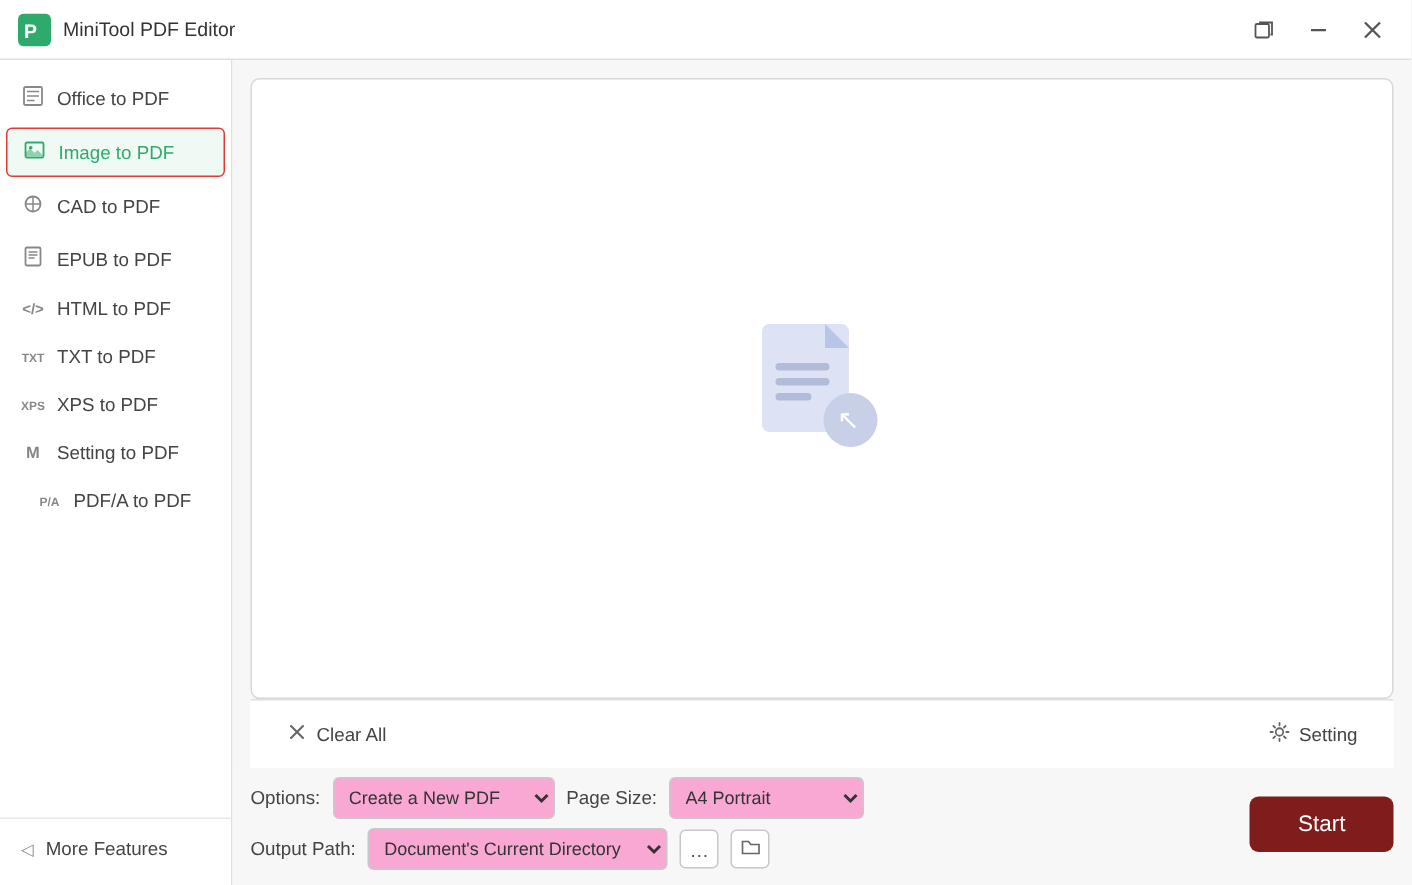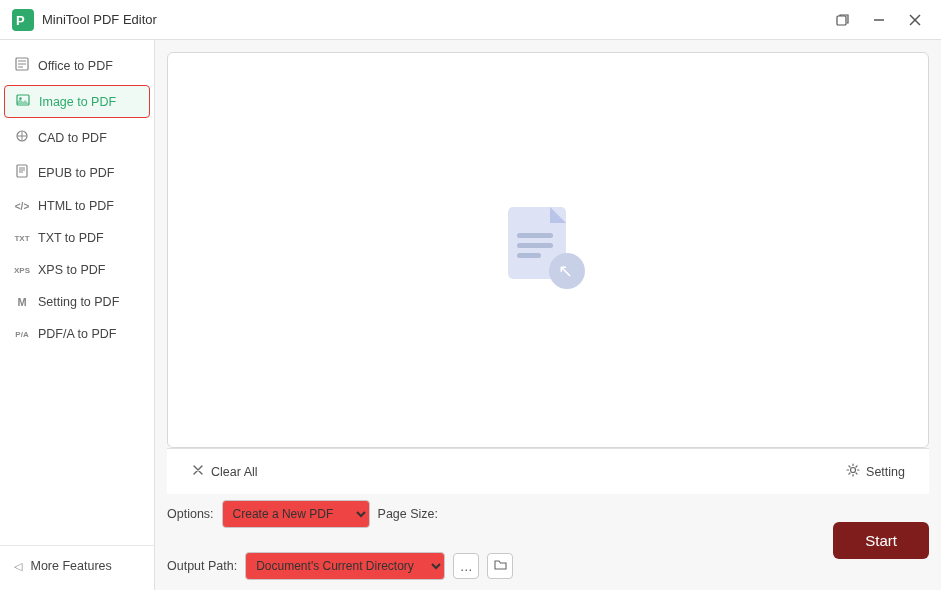--- a/index.html
+++ b/index.html
@@ -188,21 +188,21 @@
     }
     .label-text {
       font-size: 12.5px;
       color: #444;
       white-space: nowrap;
     }
     .select-box {
       height: 28px;
       border: 1px solid #c8c8c8;
       border-radius: 4px;
-      background: #ef4444;
+      background: #f9a8d4;
       font-size: 12px;
       color: #333;
       padding: 0 6px;
       cursor: pointer;
       outline: none;
       appearance: auto;
     }
     .icon-btn {
       width: 26px;
       height: 26px;
@@ -234,21 +234,21 @@
       align-items: stretch;
       background: #f7f7f7;
       padding: 0 0 10px 0;
       flex-shrink: 0;
     }
     .bottom-options {
       flex: 1;
       padding: 6px 12px 0 12px;
       display: flex;
       flex-direction: column;
-      gap: 24px;
+      gap: 6px;
     }
     .bottom-right {
       padding: 6px 12px 0 0;
       display: flex;
       align-items: center;
     }
   </style>
 </head>
 <body>
 
@@ -344,21 +344,21 @@
       <span class="sidebar-item-icon" style="font-size:8px;color:#888;font-weight:bold;">XPS</span>
       <span>XPS to PDF</span>
     </div>
 
     <div class="sidebar-item">
       <span class="sidebar-item-icon" style="font-size:11px;color:#888;font-weight:bold;">M</span>
       <span>Setting to PDF</span>
     </div>
 
     <div class="sidebar-item">
-      <span class="sidebar-item-icon" style="font-size:8px;color:#888;font-weight:bold;">P/A</span>
+      <span class="sidebar-item-icon" style="font-size:8px;color:#888;font-weight:bold;margin-left:11px;">P/A</span>
       <span>PDF/A to PDF</span>
     </div>
 
     <div class="sidebar-bottom">
       <div class="more-features-item">
         <span style="font-size:11px;color:#888;">◁</span>
         <span>More Features</span>
       </div>
     </div>
   </div>
@@ -407,20 +407,23 @@
 
     <div class="bottom-full">
       <div class="bottom-options">
 
         <div class="bottom-row">
           <span class="label-text">Options:</span>
           <select class="select-box" style="width:148px;">
             <option>Create a New PDF</option>
           </select>
           <span class="label-text">Page Size:</span>
+          <select class="select-box" style="width:130px;">
+            <option>A4 Portrait</option>
+          </select>
         </div>
 
         <div class="bottom-row">
           <span class="label-text">Output Path:</span>
           <select class="select-box" style="width:200px;">
             <option>Document's Current Directory</option>
           </select>
           <div class="icon-btn">
             <span>…</span>
           </div>

